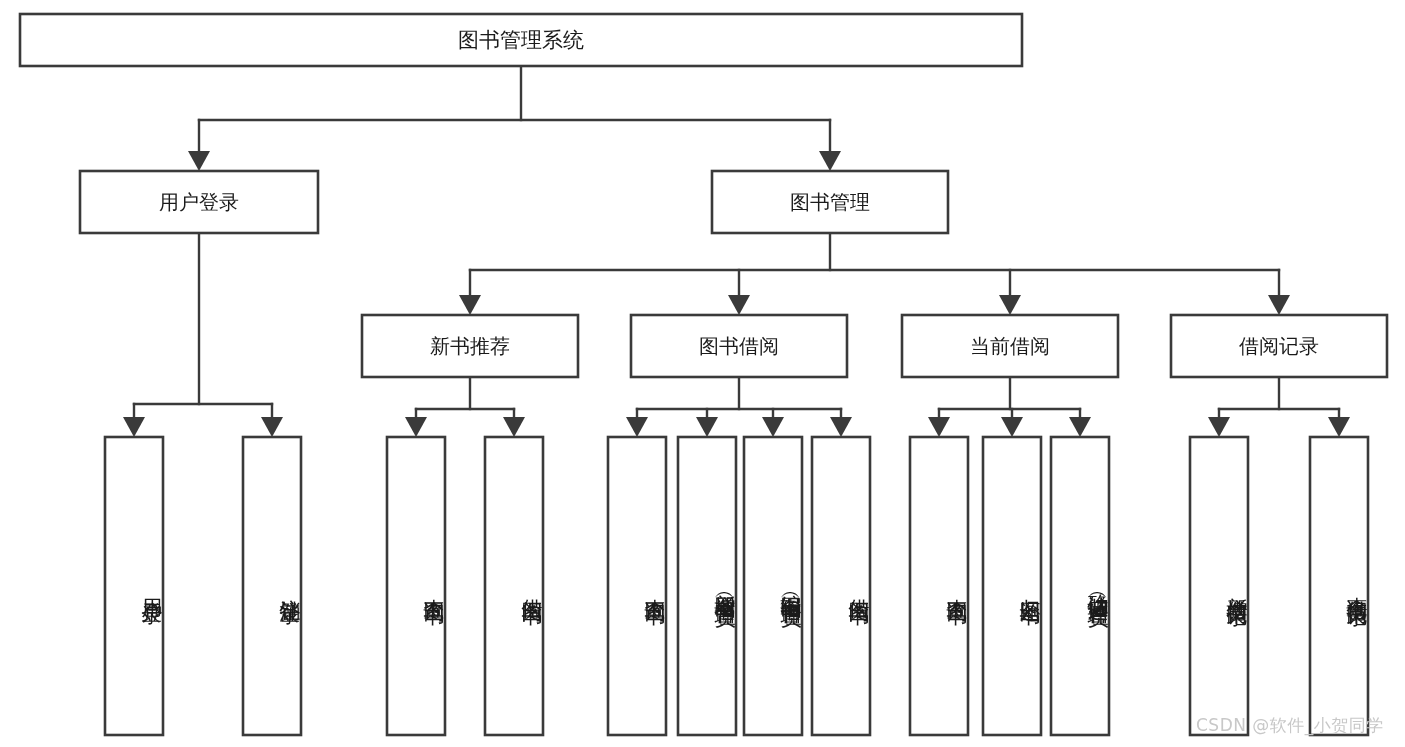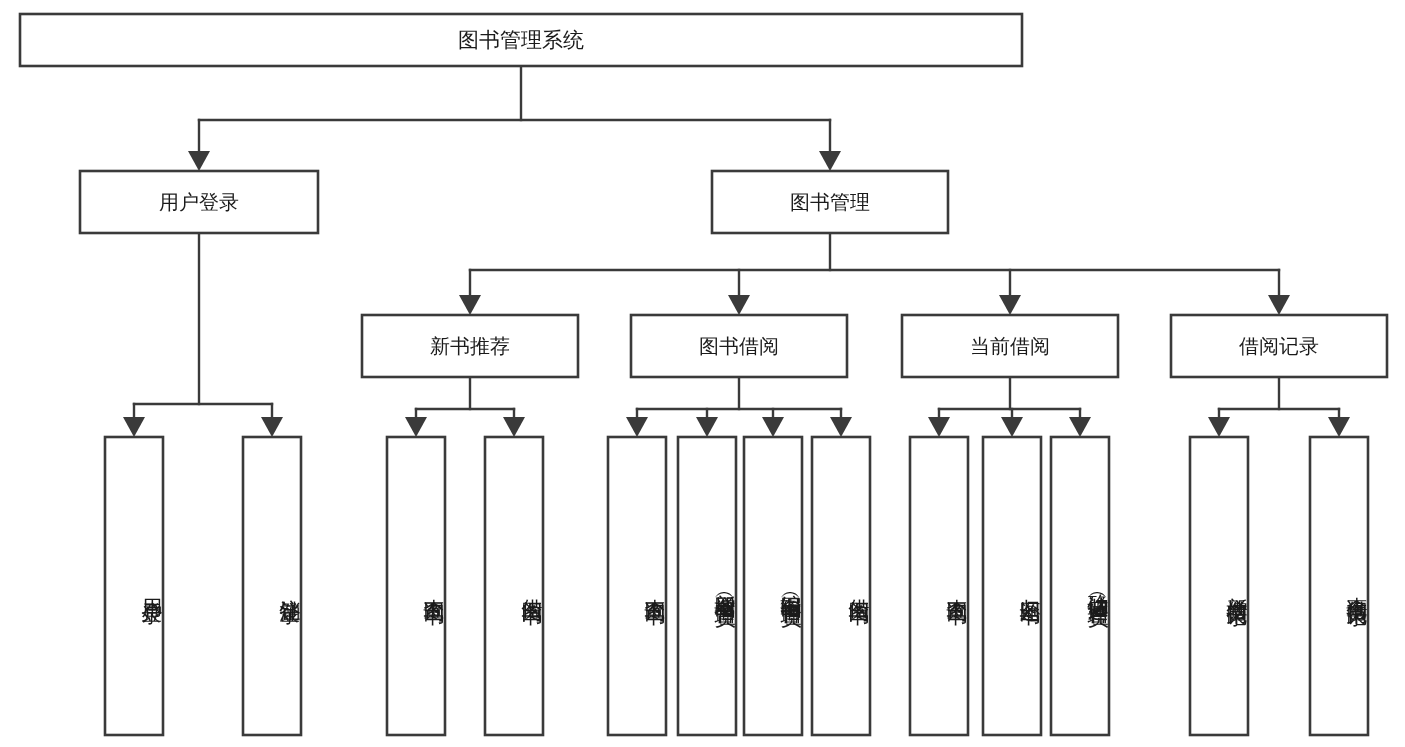--- a/index.html
+++ b/index.html
@@ -186,13 +186,14 @@
       <div class="leaf-label-holder" style="left: 678px; top: 447px; width: 58px; height: 278px;">新增图书（管理员）</div>
       <div class="leaf-label-holder" style="left: 744px; top: 447px; width: 58px; height: 278px;">编辑图书（管理员）</div>
       <div class="leaf-label-holder" style="left: 812px; top: 447px; width: 58px; height: 278px;">借阅图书</div>
       <div class="leaf-label-holder" style="left: 910px; top: 447px; width: 58px; height: 278px;">查询图书</div>
       <div class="leaf-label-holder" style="left: 983px; top: 447px; width: 58px; height: 278px;">归还图书</div>
       <div class="leaf-label-holder" style="left: 1051px; top: 447px; width: 58px; height: 278px;">确认归还（管理员）</div>
       <div class="leaf-label-holder" style="left: 1190px; top: 447px; width: 58px; height: 278px;">新增借阅记录</div>
       <div class="leaf-label-holder" style="left: 1310px; top: 447px; width: 58px; height: 278px;">查询借阅记录</div>
     </div>
 
+  <div id="watermark">CSDN @软件_小贺同学</div>
 </div>
 
 </body></html>

